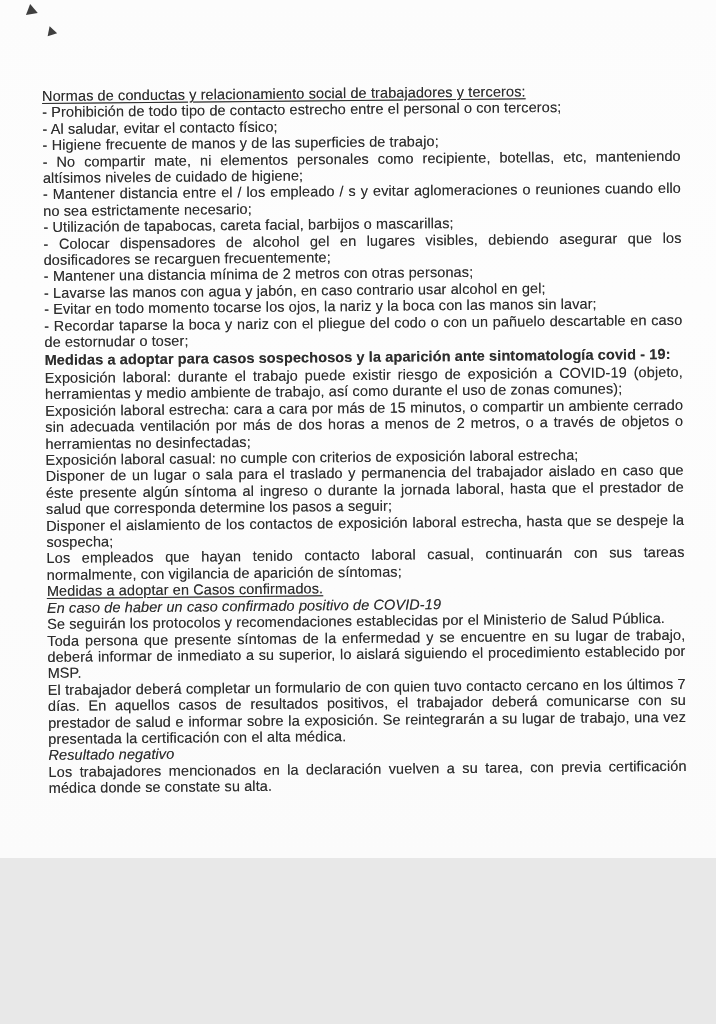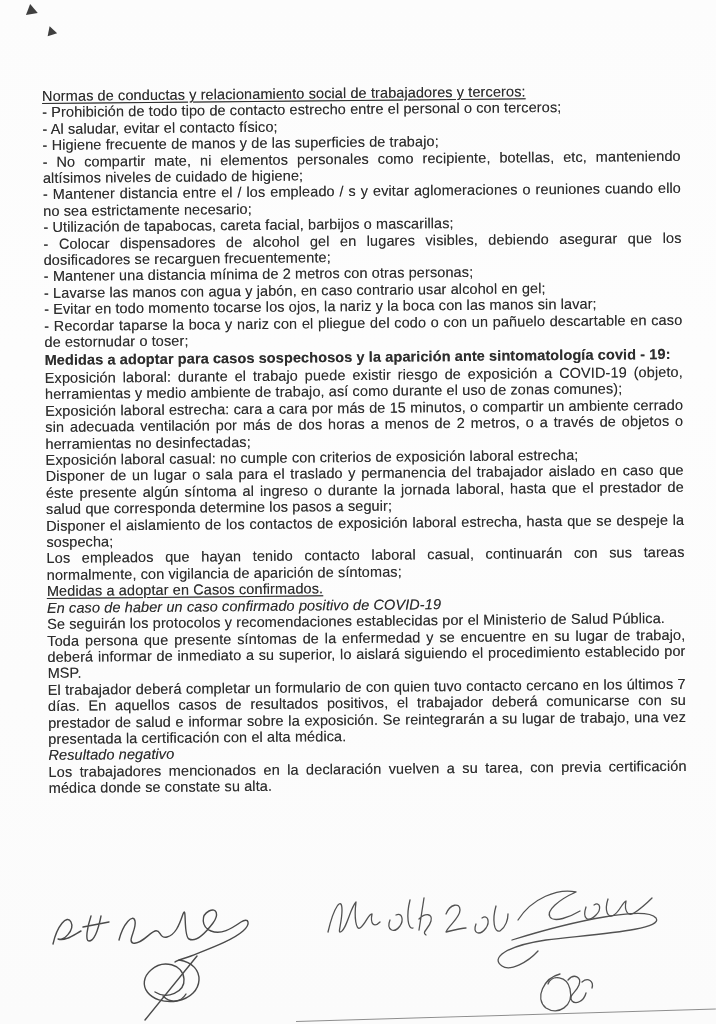--- a/index.html
+++ b/index.html
@@ -3,21 +3,21 @@
 <meta charset="utf-8">
 <style>
   html,body{margin:0;padding:0;}
   body{
     width:716px;height:1024px;
     background:#e8e8e8;
     font-family:"Liberation Sans", sans-serif;
   }
   .page{
     position:relative;
-    width:716px;height:1024px;
+    width:716px;height:858px;
     background:linear-gradient(180deg,#fcfcfc 0%,#fdfdfd 35%,#fbfbfb 100%);
     overflow:hidden;
     color:#2d2d2d;
   }
   .doc{
     position:absolute;
     left:42px; right:36px; top:88px;
     transform:rotate(-0.55deg);
     transform-origin:left top;
     font-size:14.5px;

